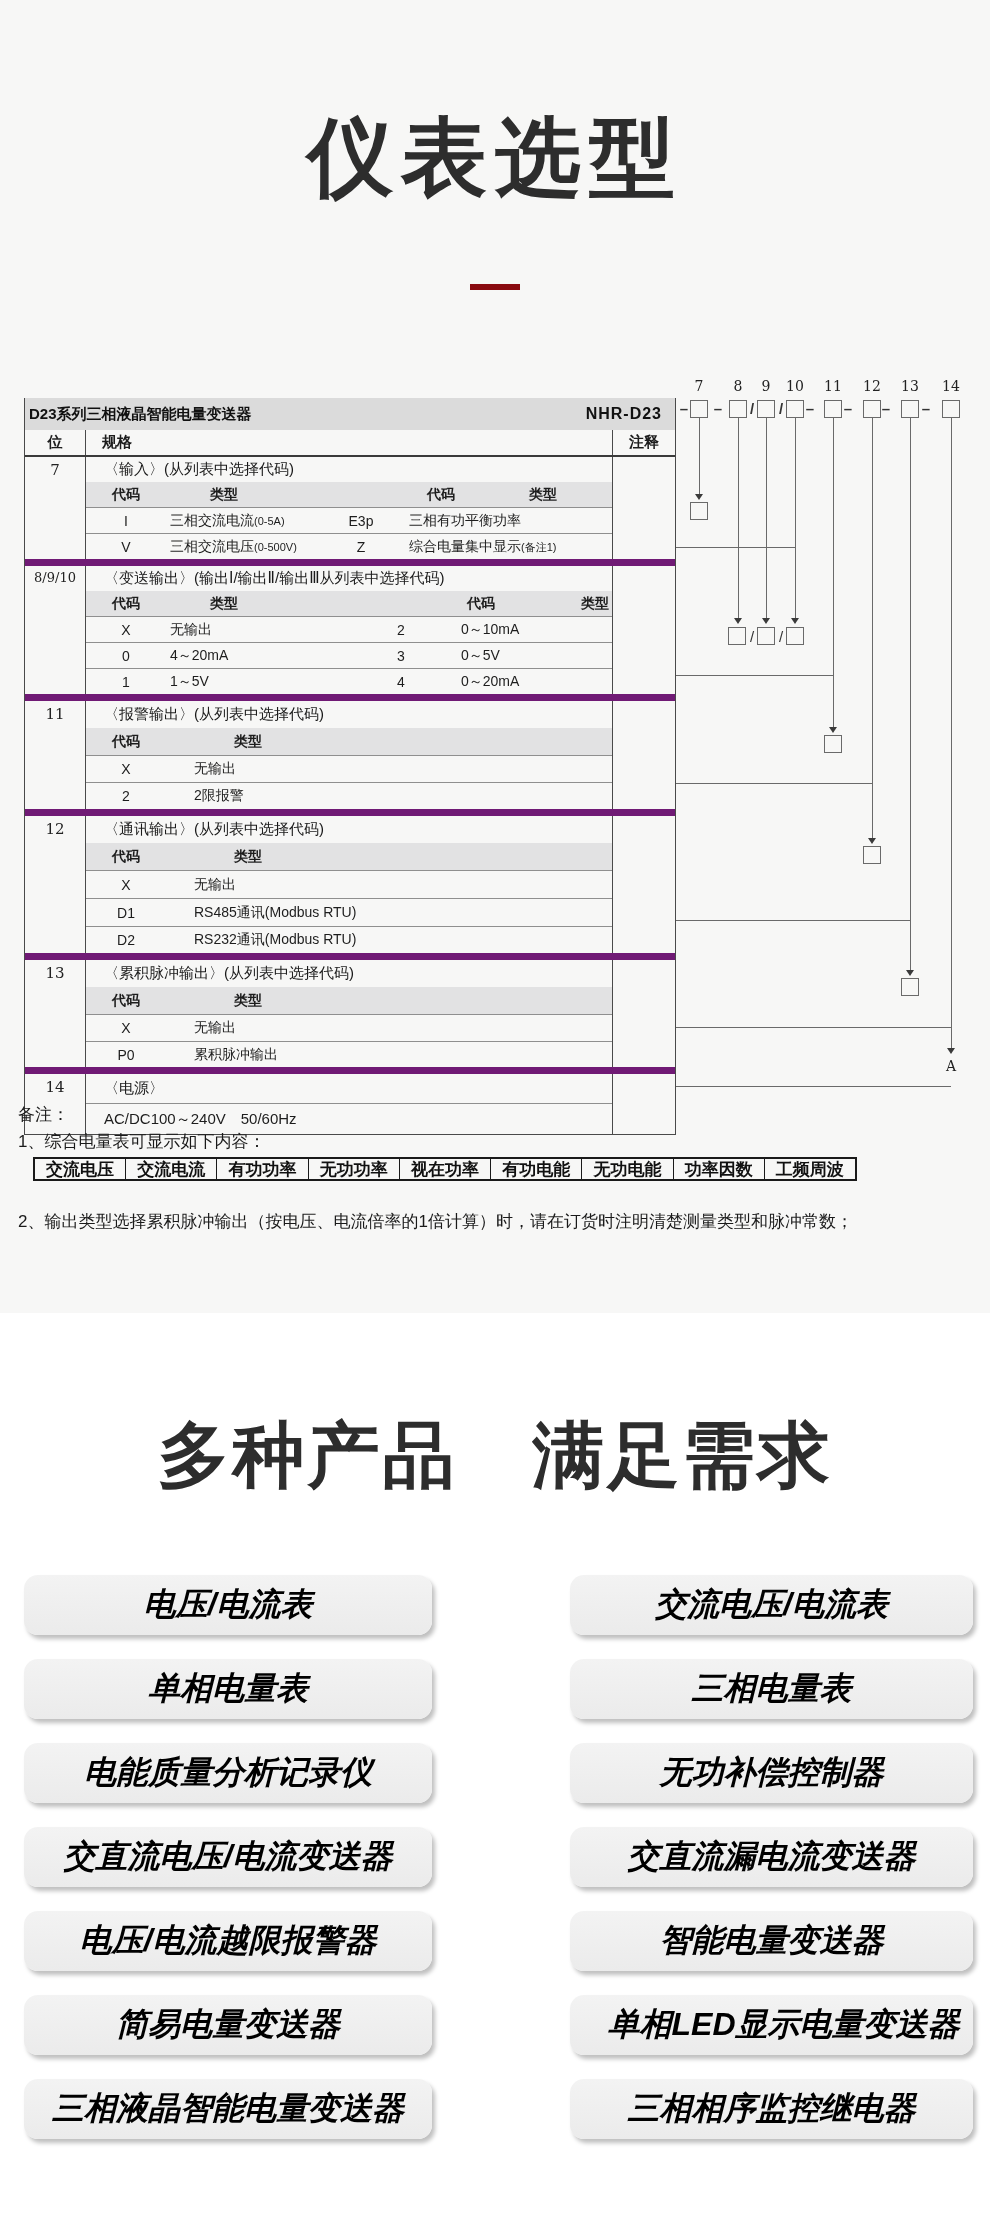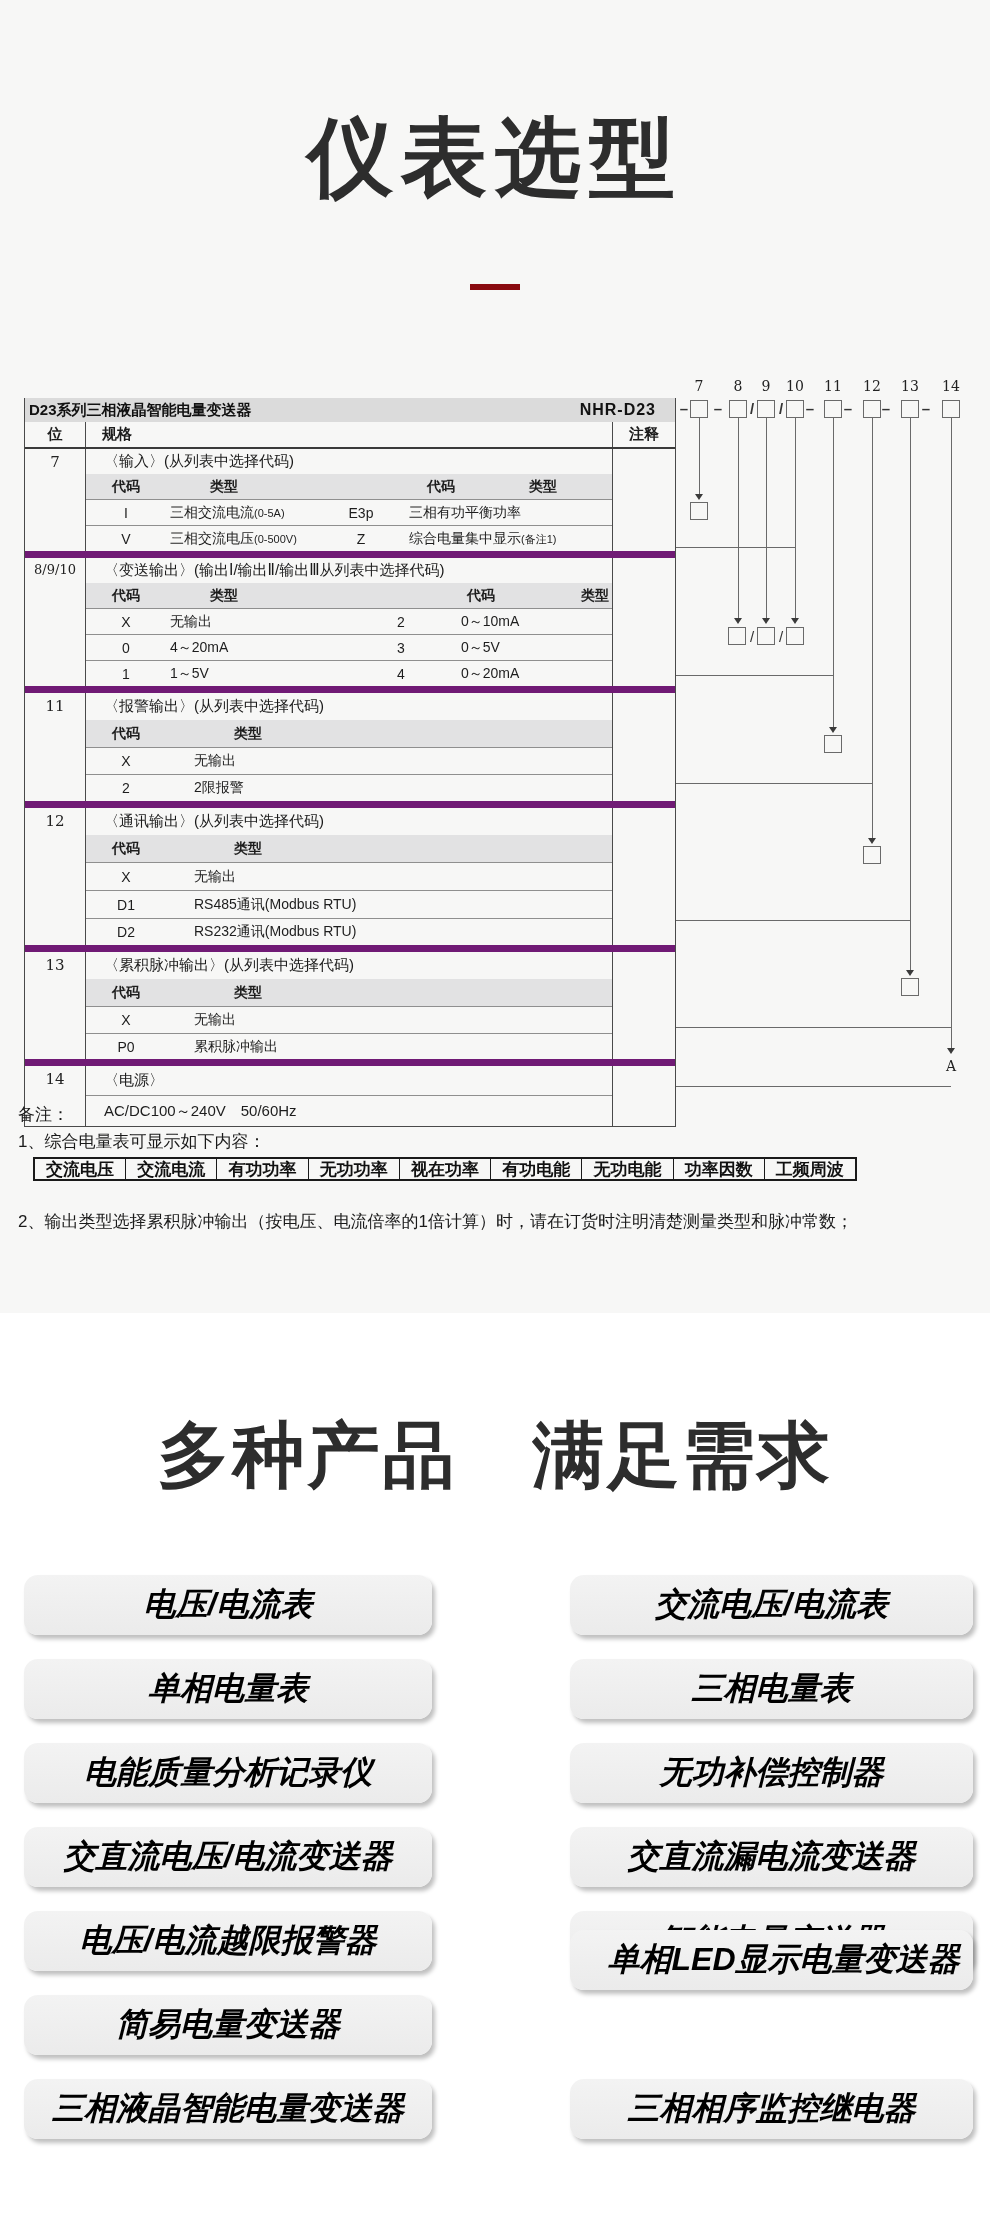--- a/index.html
+++ b/index.html
@@ -9,22 +9,22 @@
 
   
   .page-title { position:absolute; left:0; top:100px; width:990px; text-align:center;
     font-size:86px; font-weight:900; color:#2d2d2d; letter-spacing:8px; }
   .red-dash { position:absolute; left:470px; top:284px; width:50px; height:6px; background:#8a0b10; }
 
   
   .mtable { position:absolute; left:24px; top:398px; width:652px;
     border-left:1px solid #4a4a4a; border-right:1px solid #4a4a4a; border-bottom:1px solid #4a4a4a;
     color:#1d1d1d; }
-  .mt-header { height:24px; background:#dbdbdb; display:flex; justify-content:space-between;
-    align-items:center; padding:0 19px 0 4px; }
+  .mt-header { height:32px; background:#dbdbdb; display:flex; justify-content:space-between;
+    align-items:center; padding:0 13px 0 4px; }
   .mt-header .pname { font-size:15px; font-weight:bold; color:#111; }
   .mt-header .mcode { font-size:16px; font-weight:bold; color:#111; letter-spacing:1px; }
   .mt-colhead { height:27px; display:flex; border-bottom:2px solid #3a3a3a; font-weight:bold; font-size:15px; }
   .mt-colhead .cp { width:61px; border-right:1px solid #4a4a4a; display:flex; align-items:center; justify-content:center; }
   .mt-colhead .cs { flex:1; border-right:1px solid #4a4a4a; display:flex; align-items:center; padding-left:16px; }
   .mt-colhead .cn { width:62px; display:flex; align-items:center; justify-content:center; }
 
   .sec { display:flex; }
   .sec + .sec { border-top:7px solid #701a75; }
   .sec .pos { width:61px; border-right:1px solid #4a4a4a; text-align:center;
@@ -322,16 +322,16 @@
   <div class="pbtn r" style="top:1575px;">交流电压/电流表</div>
   <div class="pbtn l" style="top:1659px;">单相电量表</div>
   <div class="pbtn l" style="top:1743px;">电能质量分析记录仪</div>
   <div class="pbtn r" style="top:1659px;">三相电量表</div>
   <div class="pbtn r" style="top:1743px;">无功补偿控制器</div>
   <div class="pbtn l" style="top:1827px;">交直流电压/电流变送器</div>
   <div class="pbtn r" style="top:1827px;">交直流漏电流变送器</div>
   <div class="pbtn l" style="top:1911px;">电压/电流越限报警器</div>
   <div class="pbtn r" style="top:1911px;">智能电量变送器</div>
   <div class="pbtn l" style="top:1995px;">简易电量变送器</div>
-  <div class="pbtn r" style="top:1930px;padding-left:24px;">单相LED显示电量变送器</div>
+  <div class="pbtn r" style="top:1995px;padding-left:24px;">单相LED显示电量变送器</div>
   <div class="pbtn l" style="top:2079px;">三相液晶智能电量变送器</div>
   <div class="pbtn r" style="top:2079px;">三相相序监控继电器</div>
 </div>
 
 </body></html>

